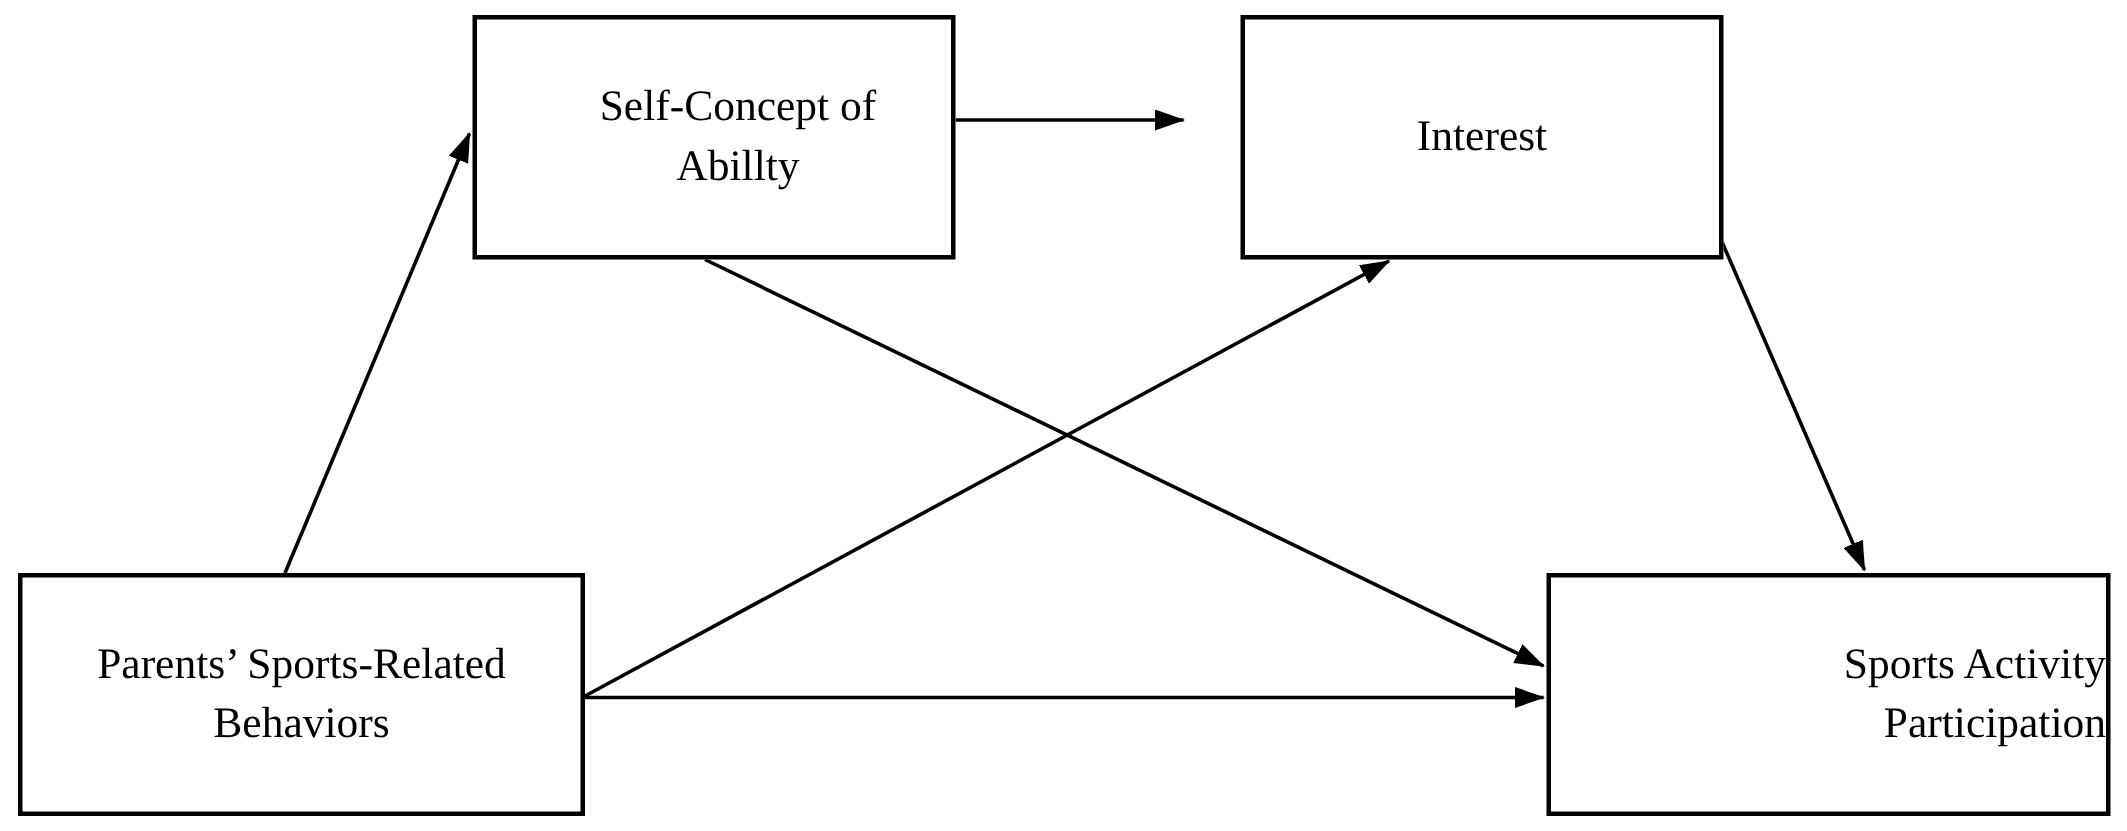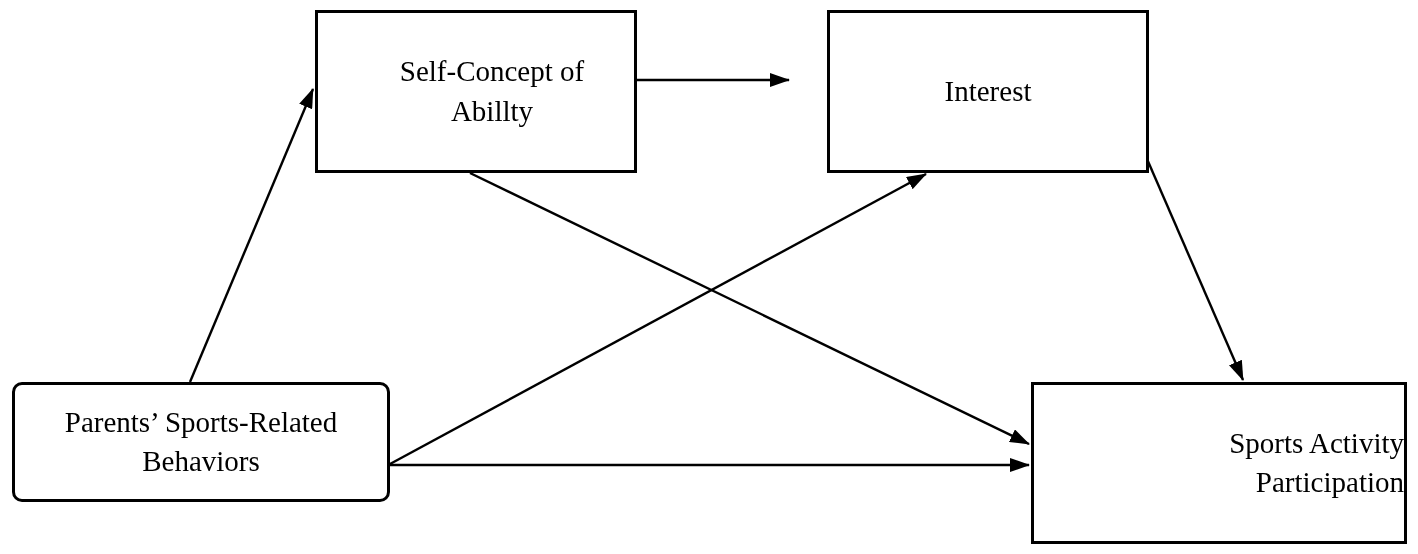--- a/index.html
+++ b/index.html
@@ -63,21 +63,21 @@
       <line x1="1114" y1="83" x2="1243" y2="380" marker-end="url(#arrowhead)"></line>
     </svg>
 
 <div class="node" style="left: 315px; top: 10px; width: 322px; height: 163px; padding-left: 32px;">
       <div class="node-line">Self-Concept of</div>
       <div class="node-line">Abillty</div>
     </div>
     <div class="node" style="left: 791px; top: 10px; width: 322px; height: 163px; margin-left: 36px;">
       <div class="node-line">Interest</div>
     </div>
-    <div class="node" style="left: 12px; top: 382px; width: 378px; height: 120px; border-radius: 10px;">
+    <div class="node" style="left: 12px; top: 382px; width: 378px; height: 162px;">
       <div class="node-line">Parents’ Sports-Related</div>
       <div class="node-line">Behaviors</div>
     </div>
     <div class="node" style="left: 1031px; top: 382px; width: 376px; height: 162px; align-items: flex-end;">
       <div class="node-line">Sports Activity</div>
       <div class="node-line">Participation</div>
     </div>
   </div>
 
 </body></html>

